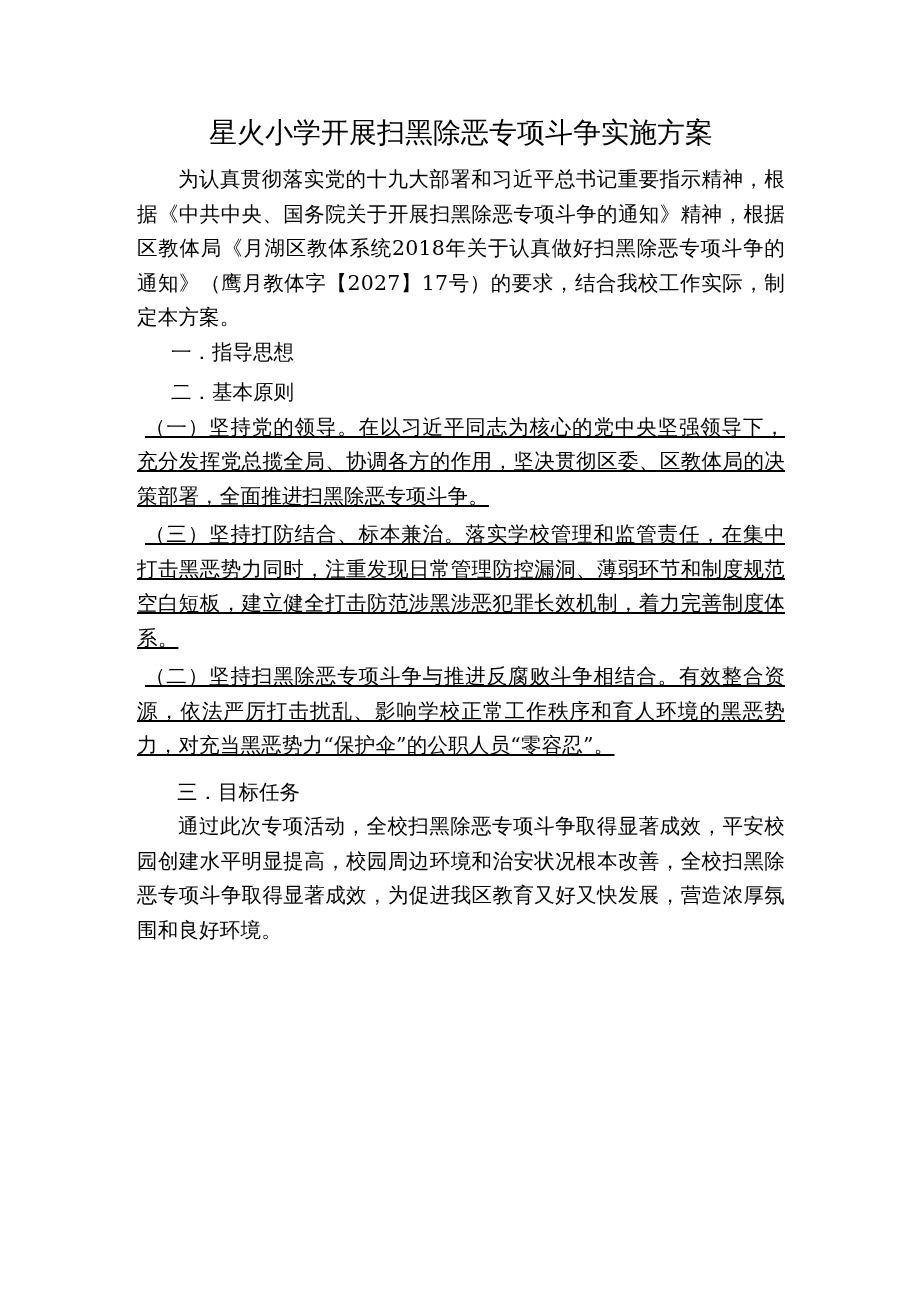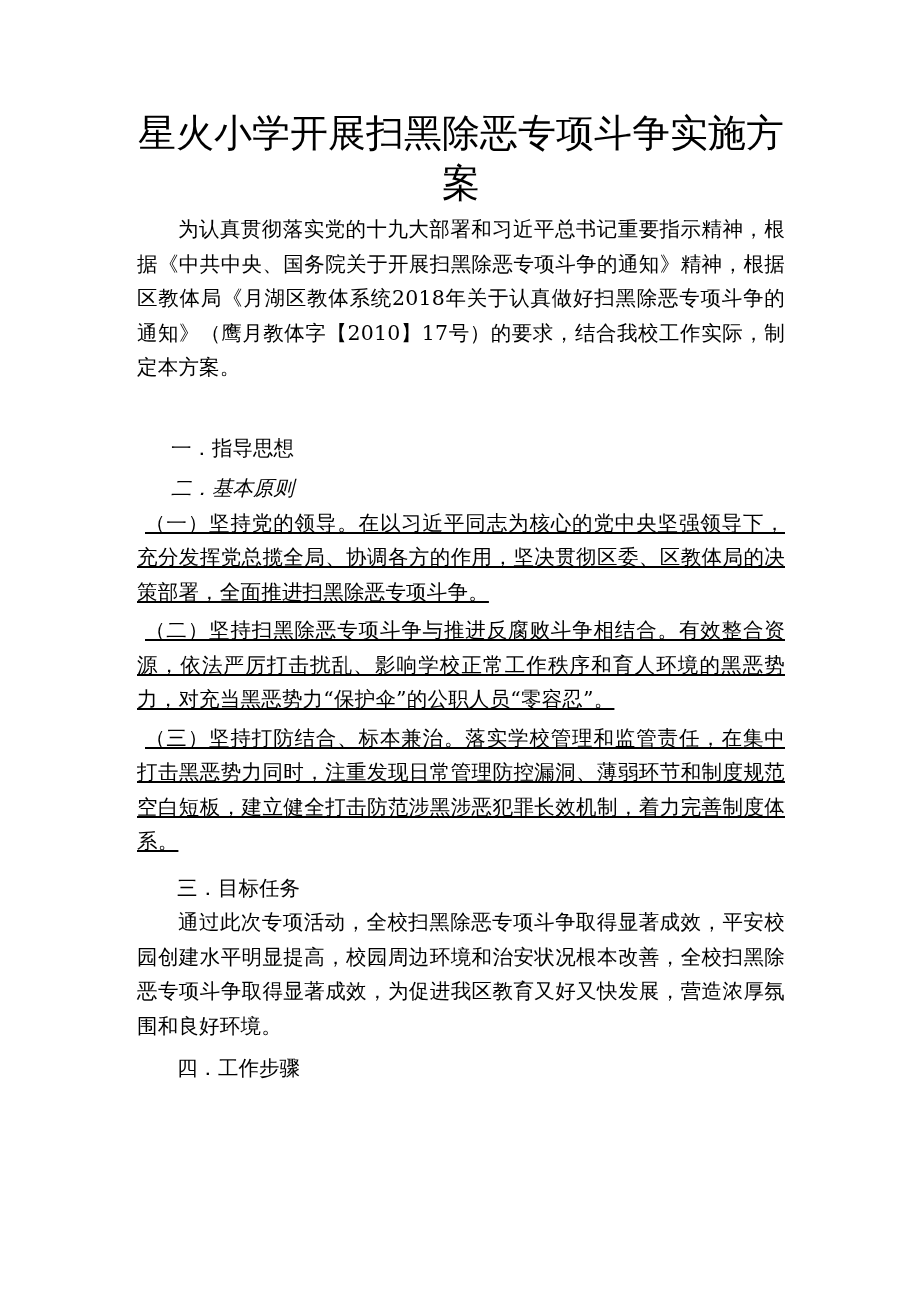--- a/index.html
+++ b/index.html
@@ -7,21 +7,21 @@
     .page {
       position: absolute;
       left: 137px;
       top: 108px;
       width: 648px;
       color: #000000;
       font-family: "DejaVu Serif", "Liberation Serif", serif;
     }
     .title {
       font-family: "DejaVu Sans", "Liberation Sans", sans-serif;
-      font-size: 38px;
+      font-size: 28px;
       line-height: 50px;
       text-align: center;
       margin: 0 0 4px -12px;
       width: 672px;
       letter-spacing: 0px;
       font-weight: normal;
     }
     .para {
       font-size: 20.5px;
       line-height: 34.5px;
@@ -32,35 +32,34 @@
     }
     .indent { text-indent: 41px; }
     .heading {
       font-size: 20.5px;
       line-height: 34.5px;
       margin: 0;
       padding-left: 34px;
     }
     .heading.h3 { padding-left: 40px; margin-top: 12px; }
     .heading.h4 { padding-left: 40px; margin-top: 8px; }
-    .heading.h2 { padding-left: 34px; margin-top: 6px; font-style: italic; }
+    .heading.h2 { padding-left: 34px; margin-top: 6px; }
     .sub { text-indent: 8px; text-decoration: underline; }
   </style>
 </head>
 <body>
 
 <div class="page">
   <h1 class="title">星火小学开展扫黑除恶专项斗争实施方案</h1>
 
-  <p class="para indent">为认真贯彻落实党的十九大部署和习近平总书记重要指示精神，根据《中共中央、国务院关于开展扫黑除恶专项斗争的通知》精神，根据区教体局《月湖区教体系统2018年关于认真做好扫黑除恶专项斗争的通知》（鹰月教体字【2010】17号）的要求，结合我校工作实际，制定本方案。</p>
+  <p class="para indent">为认真贯彻落实党的十九大部署和习近平总书记重要指示精神，根据《中共中央、国务院关于开展扫黑除恶专项斗争的通知》精神，根据区教体局《月湖区教体系统2018年关于认真做好扫黑除恶专项斗争的通知》（鹰月教体字【2027】17号）的要求，结合我校工作实际，制定本方案。</p>
 
-  <p class="heading h1s" style="padding-left:34px;margin-top:46px;">一．指导思想</p>
+  <p class="heading h1s" style="padding-left:34px;">一．指导思想</p>
 
   <p class="heading h2">二．基本原则</p>
   <p class="para sub">（一）坚持党的领导。在以习近平同志为核心的党中央坚强领导下，充分发挥党总揽全局、协调各方的作用，坚决贯彻区委、区教体局的决策部署，全面推进扫黑除恶专项斗争。</p>
+  <p class="para sub" style="margin-top:4px;">（三）坚持打防结合、标本兼治。落实学校管理和监管责任，在集中打击黑恶势力同时，注重发现日常管理防控漏洞、薄弱环节和制度规范空白短板，建立健全打击防范涉黑涉恶犯罪长效机制，着力完善制度体系。</p>
   <p class="para sub" style="margin-top:4px;">（二）坚持扫黑除恶专项斗争与推进反腐败斗争相结合。有效整合资源，依法严厉打击扰乱、影响学校正常工作秩序和育人环境的黑恶势力，对充当黑恶势力“保护伞”的公职人员“零容忍”。</p>
-  <p class="para sub" style="margin-top:4px;">（三）坚持打防结合、标本兼治。落实学校管理和监管责任，在集中打击黑恶势力同时，注重发现日常管理防控漏洞、薄弱环节和制度规范空白短板，建立健全打击防范涉黑涉恶犯罪长效机制，着力完善制度体系。</p>
 
   <p class="heading h3">三．目标任务</p>
   <p class="para indent">通过此次专项活动，全校扫黑除恶专项斗争取得显著成效，平安校园创建水平明显提高，校园周边环境和治安状况根本改善，全校扫黑除恶专项斗争取得显著成效，为促进我区教育又好又快发展，营造浓厚氛围和良好环境。</p>
 
-  <p class="heading h4">四．工作步骤</p>
 </div>
 
 </body></html>

